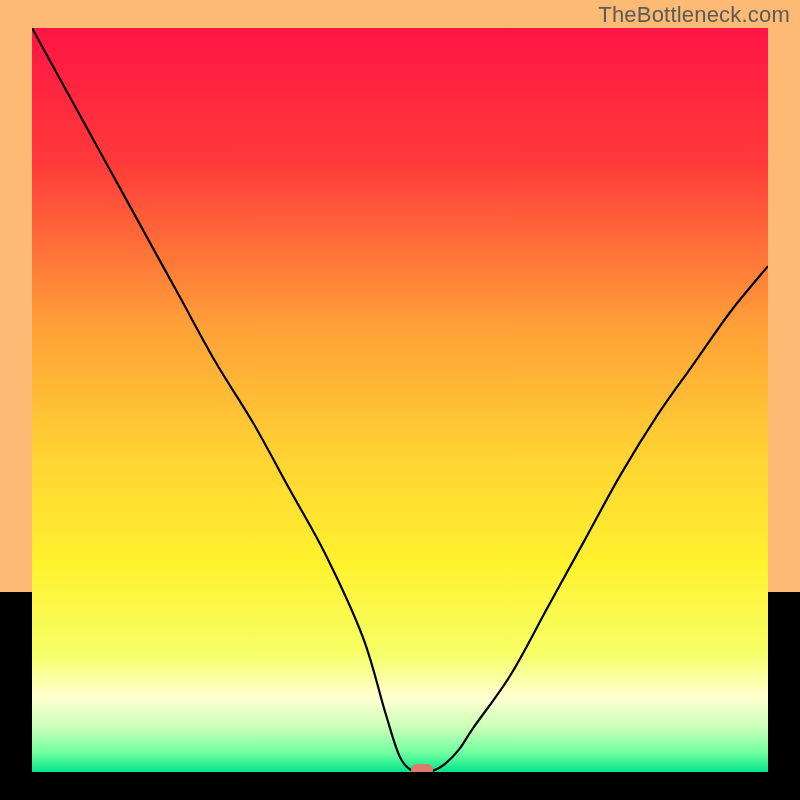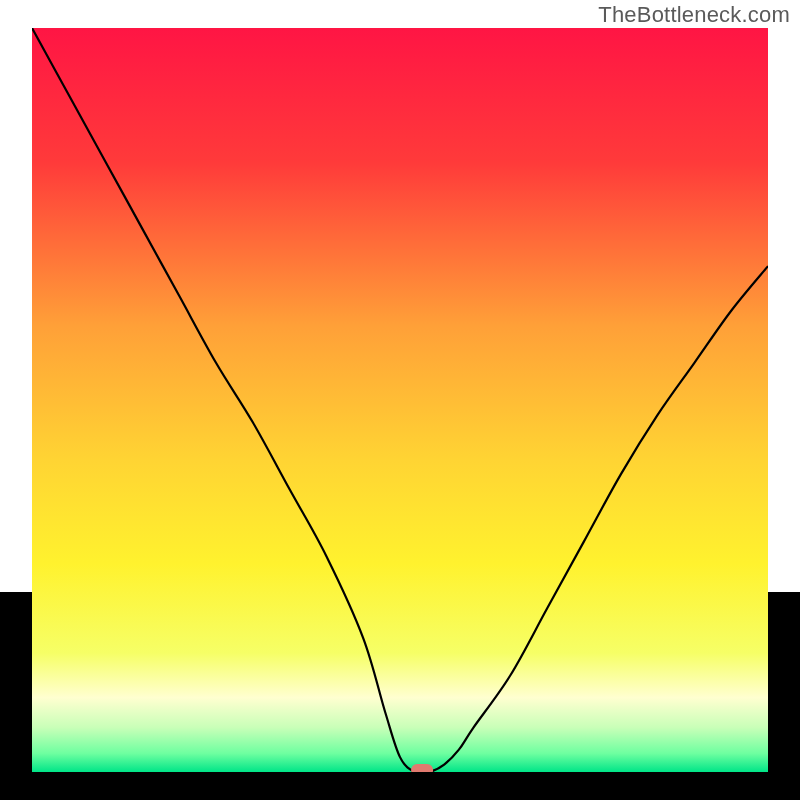--- a/index.html
+++ b/index.html
@@ -7,21 +7,21 @@
     padding: 0;
     width: 800px;
     height: 800px;
     background: #000;
     font-family: Arial, Helvetica, sans-serif;
   }
   .frame {
     position: relative;
     width: 800px;
     height: 592px;
-    background: #ffffff;
+    background: #fdba74;
   }
   .source {
     position: absolute;
     top: 2px;
     right: 10px;
     color: #5a5a5a;
     font-size: 22px;
     font-weight: 500;
     letter-spacing: 0.2px;
   }

